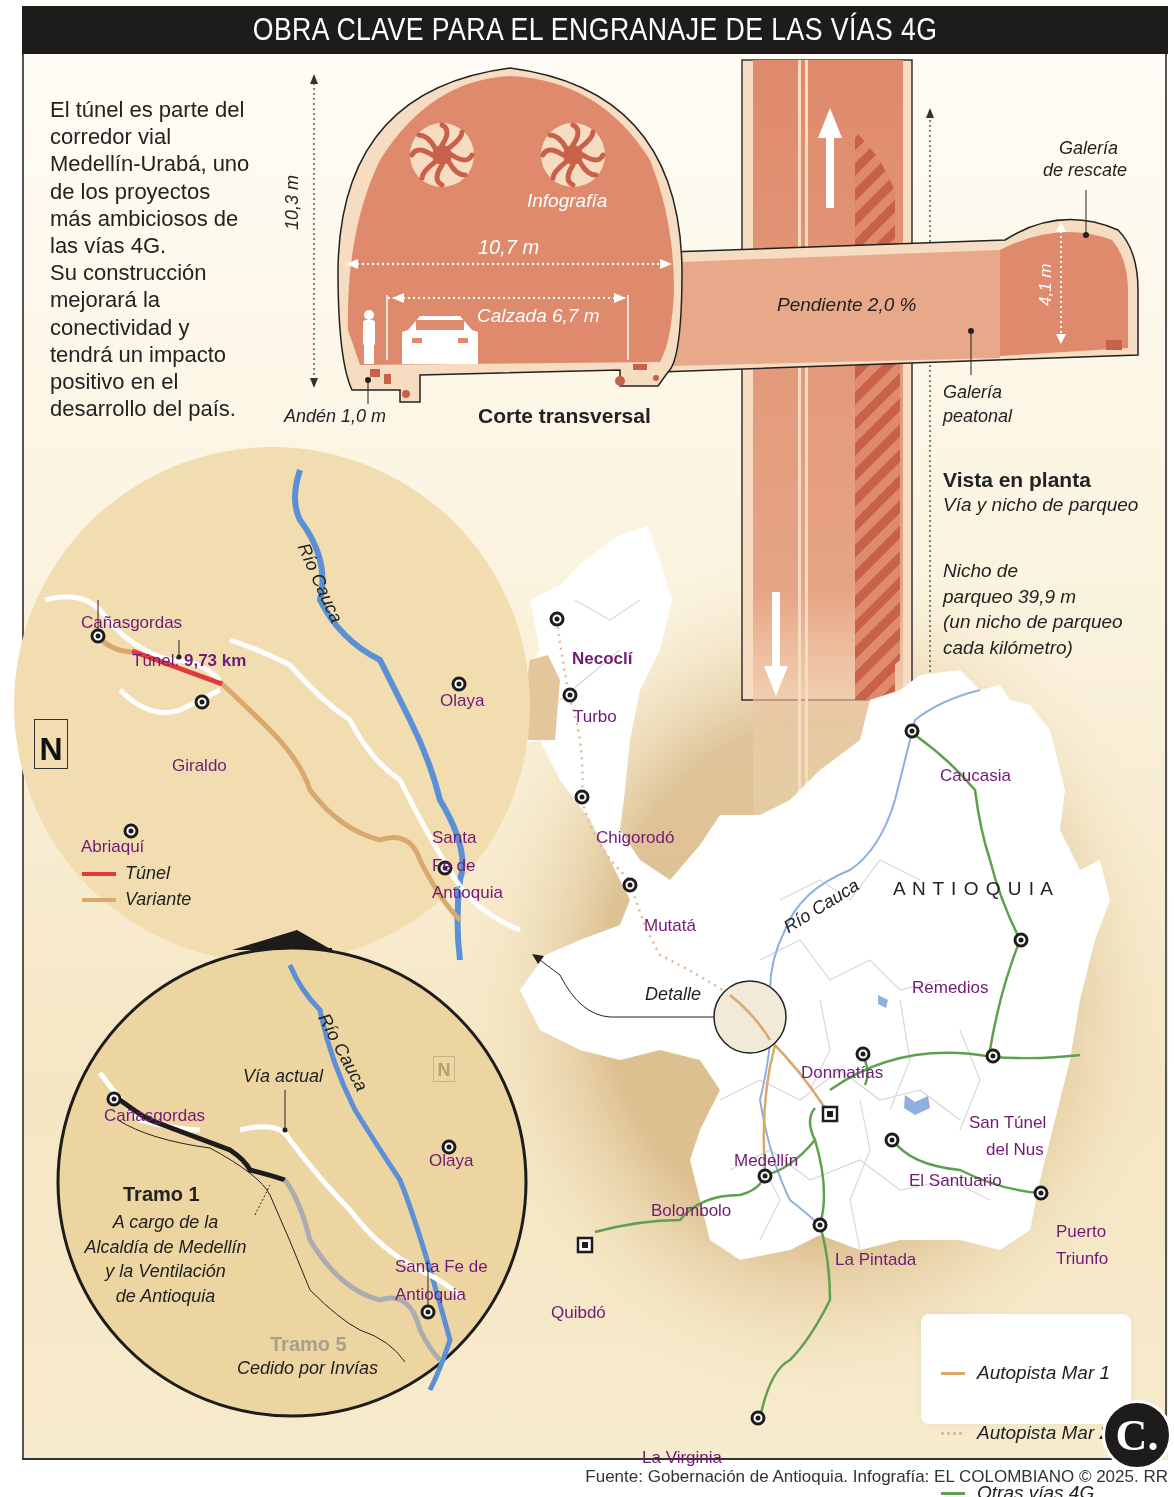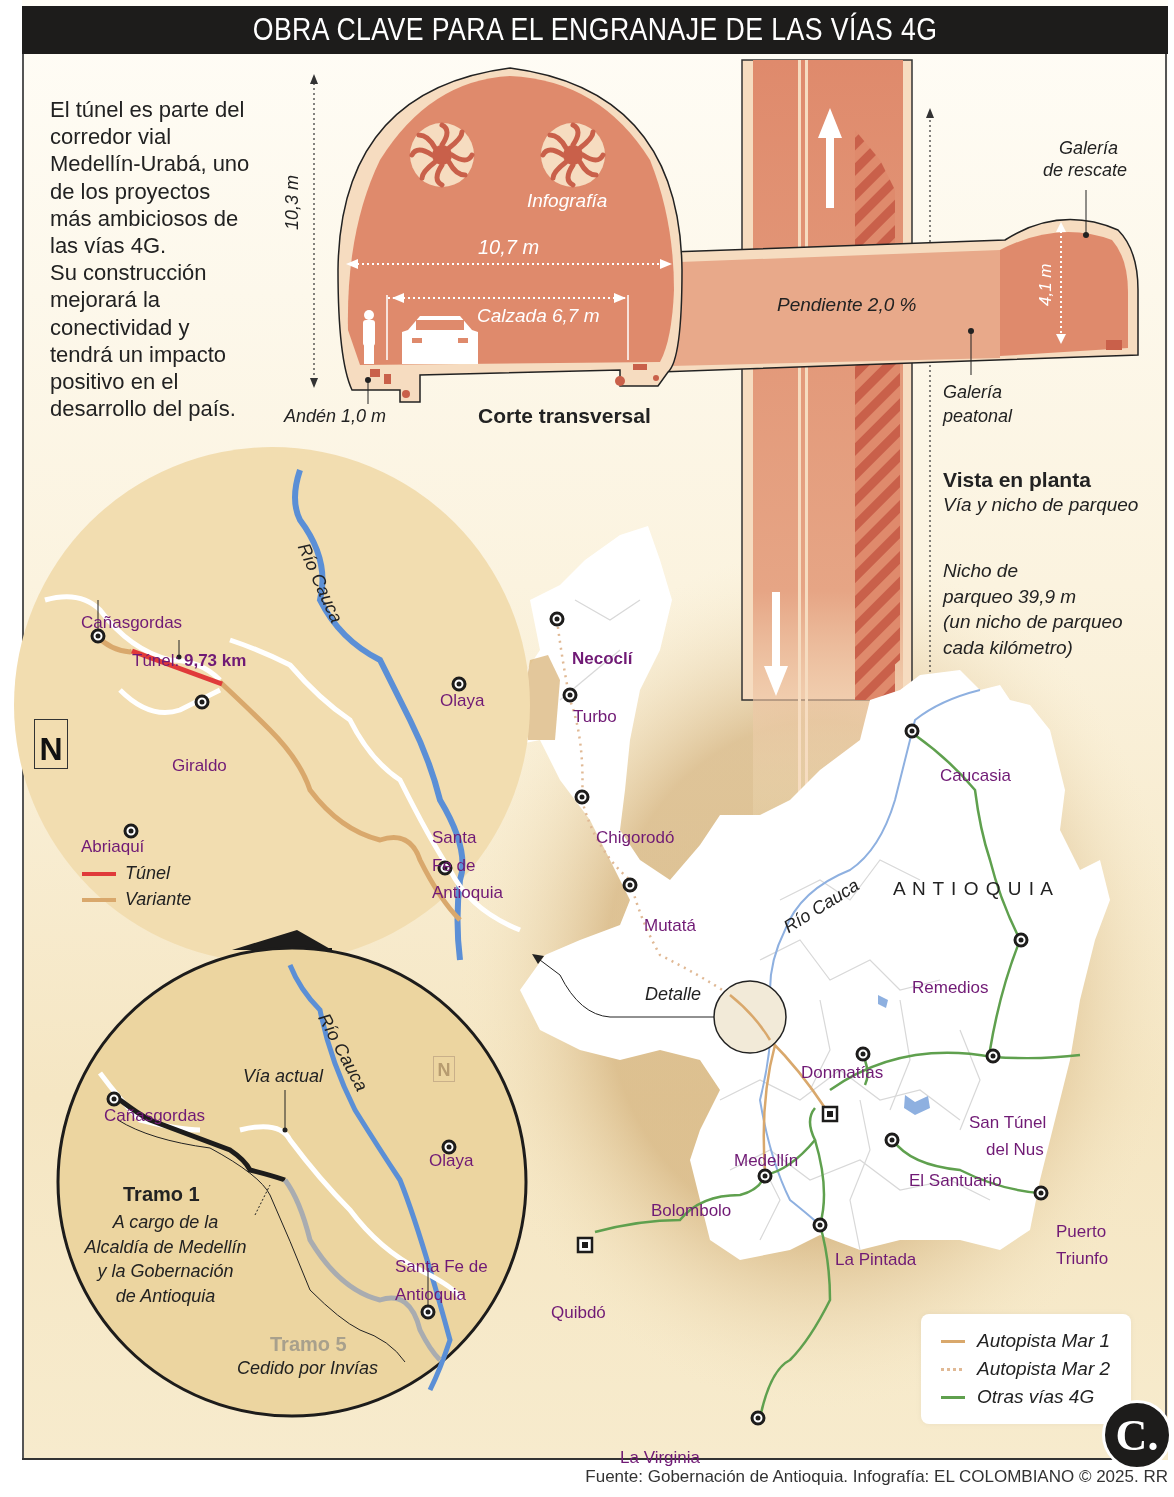--- a/index.html
+++ b/index.html
@@ -12,21 +12,21 @@
   .header h1{margin:0;color:#fff;font-family:"Liberation Sans",sans-serif;font-weight:400;font-size:31px;letter-spacing:0.5px;transform:scaleX(0.86);}
   .intro{position:absolute;left:50px;top:96px;width:220px;font-size:22px;line-height:27.2px;color:#222;transform-origin:left top;}
   .intro span{display:block;white-space:nowrap;}
   svg.art{position:absolute;left:0;top:0;}
   .lbl{position:absolute;white-space:nowrap;font-size:19px;color:#222;line-height:1.15;}
   .it{font-style:italic;}
   .b{font-weight:700;}
   .w{color:#fff;}
   .place{position:absolute;white-space:nowrap;font-size:17px;color:#701a75;line-height:1.15;margin-top:43px;}
   .legend{position:absolute;left:921px;top:1314px;width:210px;height:110px;background:#fff;border-radius:8px;box-shadow:0 0 6px rgba(0,0,0,.05);}
-  .legend-row{display:flex;align-items:center;height:28px;margin-left:20px;font-style:italic;font-size:19px;color:#222;}
+  .legend-row{display:flex;align-items:center;height:28px;margin-left:20px;font-style:italic;font-size:19px;color:#222;margin-top:32px;}
   .legend-row i{display:inline-block;width:24px;height:3px;margin-right:12px;}
   .footer{position:absolute;right:6px;top:1467px;font-size:17px;color:#333;white-space:nowrap;}
   .logo{position:absolute;left:1102px;top:1400px;width:64px;height:64px;border-radius:50%;background:#1d1c1b;border:3px solid #fff;color:#fff;font-family:"Liberation Serif",serif;font-weight:700;font-size:44px;display:flex;align-items:center;justify-content:center;}
   .north{position:absolute;border:1.5px solid #333;display:flex;align-items:flex-end;justify-content:center;font-weight:700;color:#111;}
 </style>
 </head>
 <body>
 
 <div class="frame"></div>
 <div class="frame-left"></div>
@@ -350,21 +350,21 @@
 <div class="lbl it" style="left:332px;top:1010px;transform:rotate(62deg);transform-origin:left top;font-size:18px;">Río Cauca</div>
 <div class="place" style="left:429px;top:1108px;">Olaya</div>
 <div class="place" style="left:395px;top:1210px;line-height:28px;">
   <div>Santa Fe de</div>
   <div>Antioquia</div>
 </div>
 <div class="lbl b" style="left:123px;top:1183px;font-size:20px;">Tramo 1</div>
 <div class="lbl it" style="left:78px;top:1210px;width:175px;text-align:center;font-size:18px;line-height:24.5px;">
   <div>A cargo de la</div>
   <div>Alcaldía de Medellín</div>
-  <div>y la Gobernación</div>
+  <div>y la Ventilación</div>
   <div>de Antioquia</div>
 </div>
 <div class="lbl b" style="left:270px;top:1333px;font-size:20px;color:#a8a08c;">Tramo 5</div>
 <div class="lbl it" style="left:237px;top:1358px;font-size:18px;">Cedido por Invías</div>
 <div class="north" style="left:433px;top:1056px;width:20px;height:24px;font-size:18px;color:#b79c70;border-color:#c9b08a;">
     <span>N</span>
   </div>
 
 <div class="place" style="left:572px;top:606px;font-weight:bold;">Necoclí</div>
 <div class="place" style="left:573px;top:664px;">Turbo</div>
@@ -377,21 +377,21 @@
 <div class="place" style="left:801px;top:1020px;">Donmatías</div>
 <div class="place" style="left:969px;top:1070px;">San Túnel</div>
 <div class="place" style="left:986px;top:1097px;">del Nus</div>
 <div class="place" style="left:734px;top:1108px;">Medellín</div>
 <div class="place" style="left:909px;top:1128px;">El Santuario</div>
 <div class="place" style="left:651px;top:1158px;">Bolombolo</div>
 <div class="place" style="left:835px;top:1207px;">La Pintada</div>
 <div class="place" style="left:1056px;top:1179px;">Puerto</div>
 <div class="place" style="left:1056px;top:1206px;">Triunfo</div>
 <div class="place" style="left:551px;top:1260px;">Quibdó</div>
-<div class="place" style="left:620px;top:1405px;">La Virginia</div>
+<div class="place" style="left:642px;top:1405px;">La Virginia</div>
 <div class="lbl it" style="left:645px;top:984px;font-size:18px;">Detalle</div>
 
 <div class="legend">
   <div style="height:13px"></div>
   <div class="legend-row">
       <i style="background:#d9a86c"></i>
       <span>Autopista Mar 1</span>
     </div>
   <div class="legend-row">
       <i style="background:repeating-linear-gradient(90deg,#e0b995 0 3px,transparent 3px 6px)"></i>

